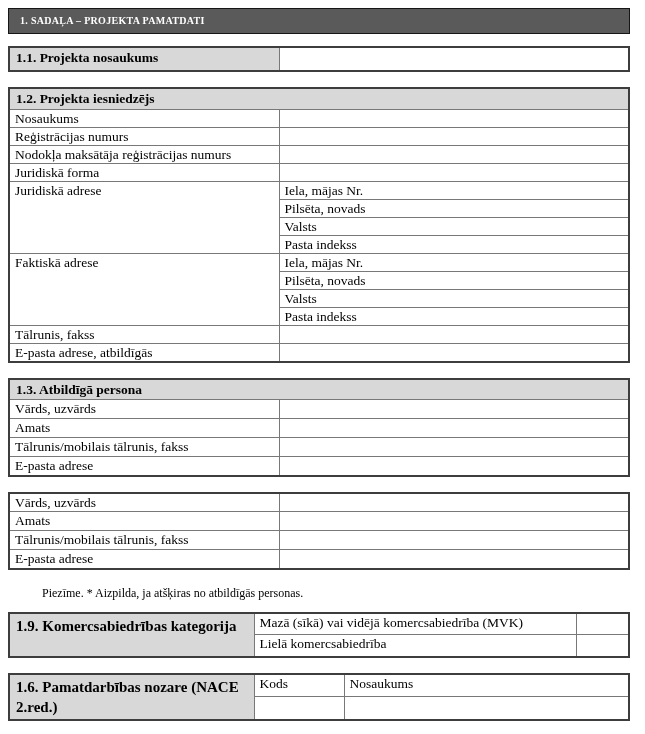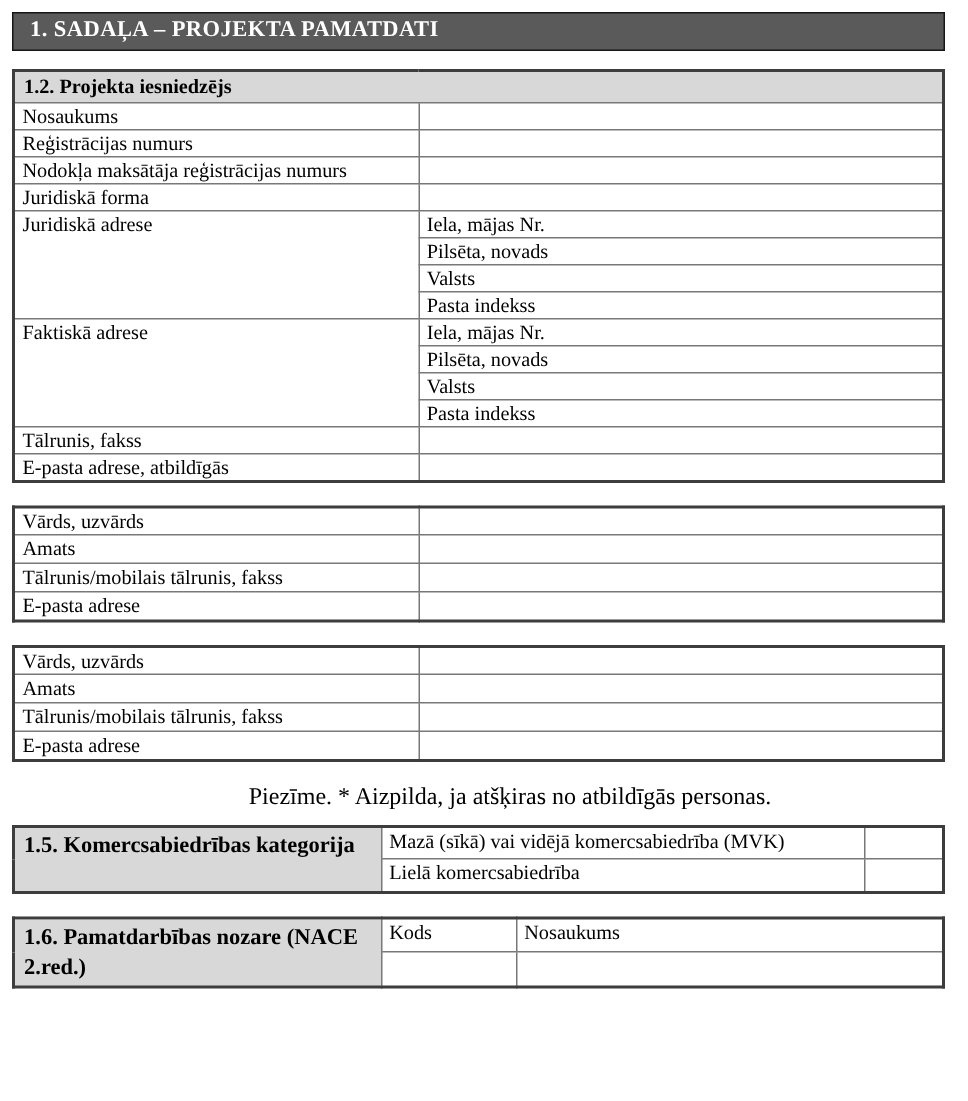--- a/index.html
+++ b/index.html
@@ -11,21 +11,21 @@
   }
   .page { width: 645px; padding: 8px 7px 10px 8px; }
 
   
   .bar {
     width: 622px;
     background: #5a5a5a;
     border: 1px solid #161616;
     color: #ffffff;
     font-weight: bold;
-    font-size: 15px;
+    font-size: 10px;
     line-height: 17px;
     padding: 3px 11px 4px;
     letter-spacing: 0.3px;
     margin-bottom: 12px;
   }
 
   table.tbl {
     border-collapse: collapse;
     width: 622px;
     table-layout: fixed;
@@ -50,43 +50,54 @@
   .it { }
 
   .t11 td { height: 24px; font-size: 15px; line-height: 18px; padding: 2px 6px; }
   .t12 td { height: 17px; margin-left: 48px; }
   .t12 .sec-hdr { height: 21px; }
   .t34 td { height: 19px; }
   .t34 .sec-hdr { height: 21px; }
 
   .note {
     margin: 2px 0 10px 34px;
-    font-size: 16px;
+    font-size: 12px;
     line-height: 17px;
-    text-align: center;
   }
 
   .t56 td { height: 22px; font-size: 14.5px; line-height: 17px; padding: 2px 8px; }
   .t56 .big-lbl {
     background: #d8d8d8;
     font-weight: bold;
     font-size: 15px;
     line-height: 20px;
     padding: 2px 6px;
     vertical-align: top;
   }
   .center { }
 </style>
 </head>
 <body>
 
 <div class="page">
 
   <div class="bar">1. SADAĻA – PROJEKTA PAMATDATI</div>
 
+  <table class="tbl t11">
+    <colgroup>
+        <col style="width:270px">
+        <col>
+      </colgroup>
+    <tbody>
+        <tr>
+      <td class="sec-hdr">1.1. Projekta nosaukums</td>
+      <td></td>
+    </tr>
+  </tbody>
+    </table>
 
   <table class="tbl t12">
     <colgroup>
         <col style="width:270px">
         <col>
       </colgroup>
     <tbody>
         <tr>
       <td colspan="2" class="sec-hdr">1.2. Projekta iesniedzējs</td>
     </tr>
@@ -142,20 +153,23 @@
     </tr>
   </tbody>
     </table>
 
   <table class="tbl t34">
     <colgroup>
         <col style="width:270px">
         <col>
       </colgroup>
     <tbody>
+        <tr>
+      <td colspan="2" class="sec-hdr">1.3. Atbildīgā persona</td>
+    </tr>
     <tr>
       <td>Vārds, uzvārds</td>
       <td></td>
     </tr>
     <tr>
       <td>Amats</td>
       <td></td>
     </tr>
     <tr>
       <td>Tālrunis/mobilais tālrunis, fakss</td>
@@ -196,21 +210,21 @@
   <div class="note">Piezīme. * Aizpilda, ja atšķiras no atbildīgās personas.</div>
 
   <table class="tbl t56">
     <colgroup>
         <col style="width:245px">
         <col>
         <col style="width:53px">
       </colgroup>
     <tbody>
         <tr>
-      <td rowspan="2" class="big-lbl">1.5. Komercsabiedrības kategorija</td>
+      <td rowspan="2" class="big-lbl">1.9. Komercsabiedrības kategorija</td>
       <td>Mazā (sīkā) vai vidējā komercsabiedrība (MVK)</td>
       <td></td>
     </tr>
     <tr>
       <td>Lielā komercsabiedrība</td>
       <td></td>
     </tr>
   </tbody>
     </table>
 

